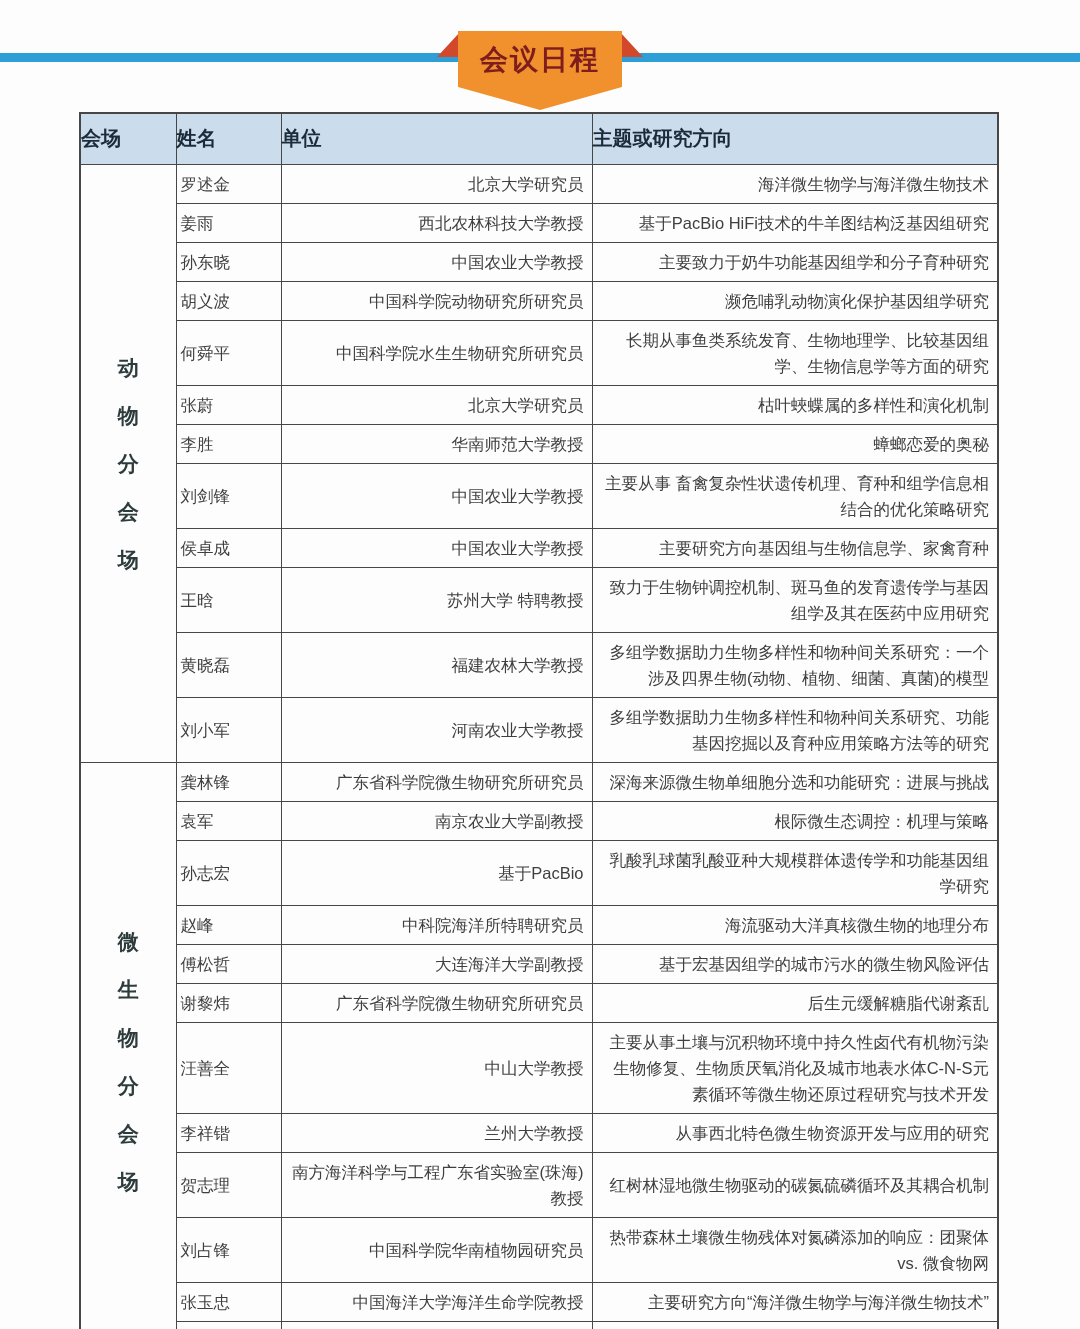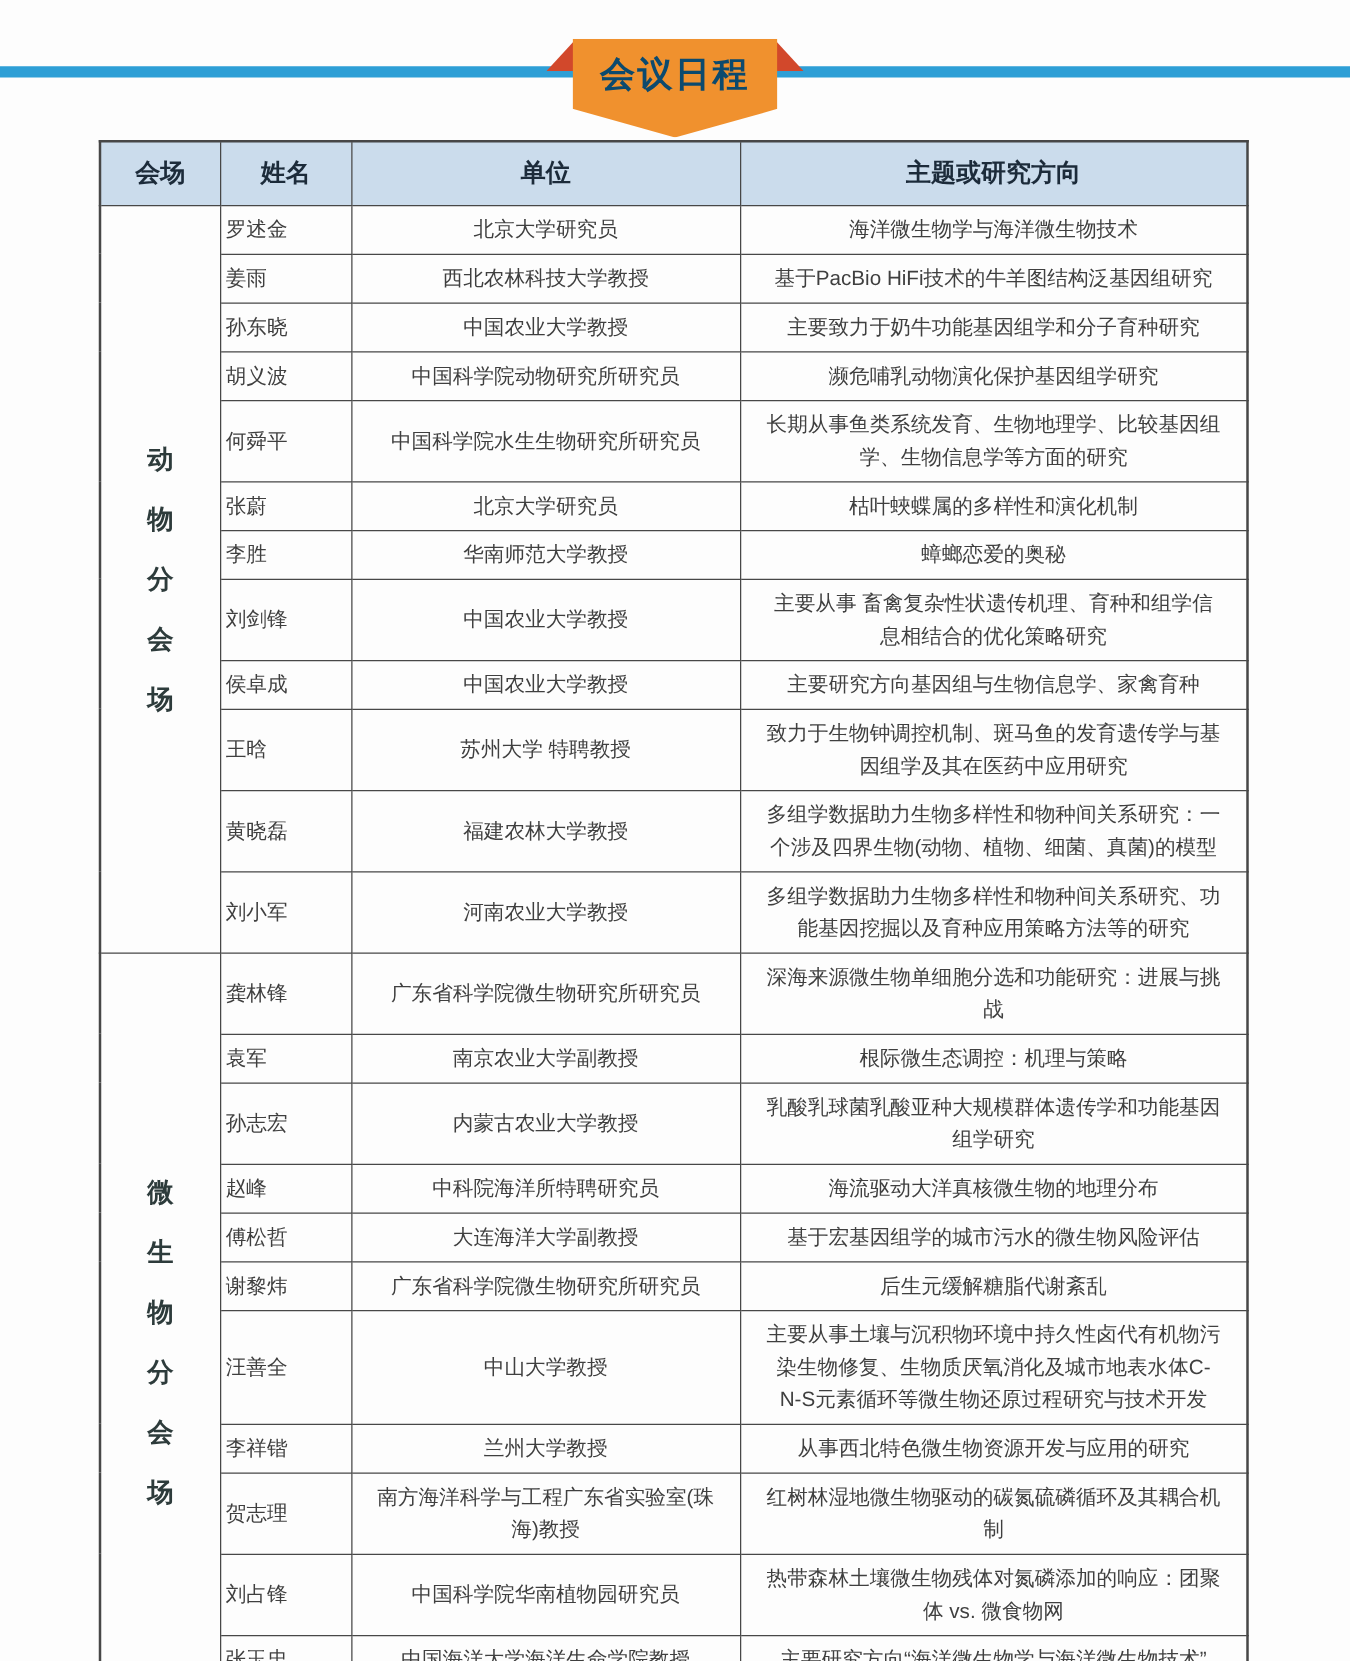--- a/index.html
+++ b/index.html
@@ -28,21 +28,21 @@
   .fold-left  { left: -21px;  clip-path: polygon(0 100%, 100% 0, 100% 100%); }
   .fold-right { right: -21px; clip-path: polygon(0 0, 100% 100%, 0 100%); }
   .ribbon-body {
     position: absolute; inset: 0;
     background: #f0912e;
     clip-path: polygon(0 0, 100% 0, 100% 71%, 50% 100%, 0 71%);
     display: flex; justify-content: center; align-items: center;
     padding-bottom: 22px;
   }
   .ribbon-title {
-    color: #0c4a6e; font-size: 28px; font-weight: bold; letter-spacing: 2px;
+    color: #7f1d1d; font-size: 28px; font-weight: bold; letter-spacing: 2px;
     white-space: nowrap;
   }
 
   
   .table-wrap { margin-left: 79px; width: 918px; }
   table.schedule {
     width: 918px;
     border-collapse: collapse;
     table-layout: fixed;
     border: 2px solid #474747;
@@ -54,32 +54,32 @@
   col.c-name  { width: 105px; }
   col.c-affil { width: 311px; }
   col.c-topic { width: 406px; }
 
   thead th {
     background: #cbdcec;
     height: 51px;
     color: #1c2b3a;
     font-size: 20px;
     font-weight: bold;
-    text-align: center;
+    text-align: left;
   }
   tbody td {
     color: #3f3f3f;
     font-size: 16.5px;
     line-height: 26px;
     padding: 6px 10px;
     vertical-align: middle;
     background: #fdfdfd;
   }
   td.name-cell { padding: 6px 4px; }
-  td.affiliation-cell, td.topic-cell { text-align: center; padding: 6px 20px; }
+  td.affiliation-cell, td.topic-cell { text-align: right; padding: 6px 8px; }
 
   td.venue-cell { text-align: center; }
   .vchars {
     display: flex; flex-direction: column; align-items: center;
     gap: 27px;
     color: #2d3b3b;
     font-size: 21px;
     font-weight: bold;
     line-height: 21px;
   }
@@ -199,21 +199,21 @@
           <td class="affiliation-cell">广东省科学院微生物研究所研究员</td>
           <td class="topic-cell">深海来源微生物单细胞分选和功能研究：进展与挑战</td>
         </tr>
         <tr>
           <td class="name-cell">袁军</td>
           <td class="affiliation-cell">南京农业大学副教授</td>
           <td class="topic-cell">根际微生态调控：机理与策略</td>
         </tr>
         <tr>
           <td class="name-cell">孙志宏</td>
-          <td class="affiliation-cell">内蒙古农业大学教授</td>
+          <td class="affiliation-cell">基于PacBio</td>
           <td class="topic-cell">乳酸乳球菌乳酸亚种大规模群体遗传学和功能基因组学研究</td>
         </tr>
         <tr>
           <td class="name-cell">赵峰</td>
           <td class="affiliation-cell">中科院海洋所特聘研究员</td>
           <td class="topic-cell">海流驱动大洋真核微生物的地理分布</td>
         </tr>
         <tr>
           <td class="name-cell">傅松哲</td>
           <td class="affiliation-cell">大连海洋大学副教授</td>

